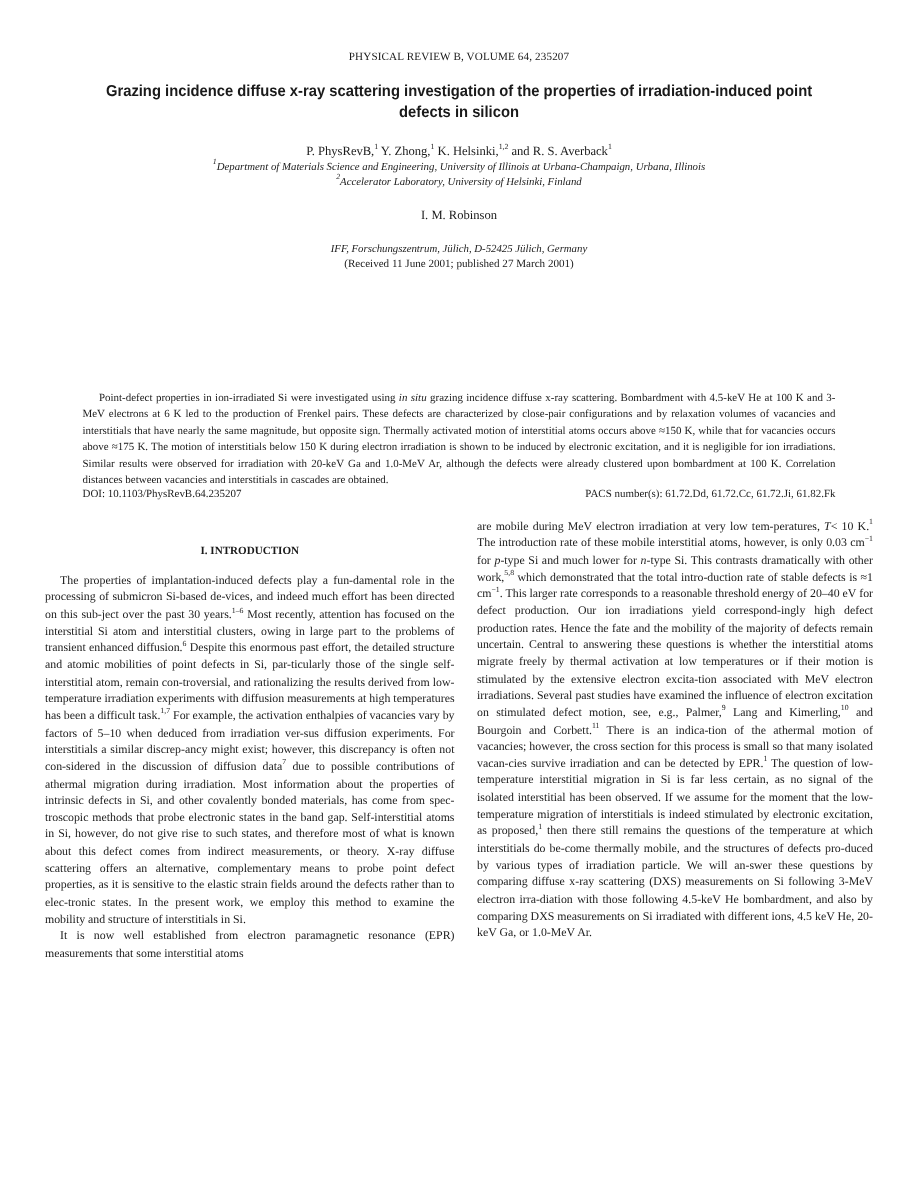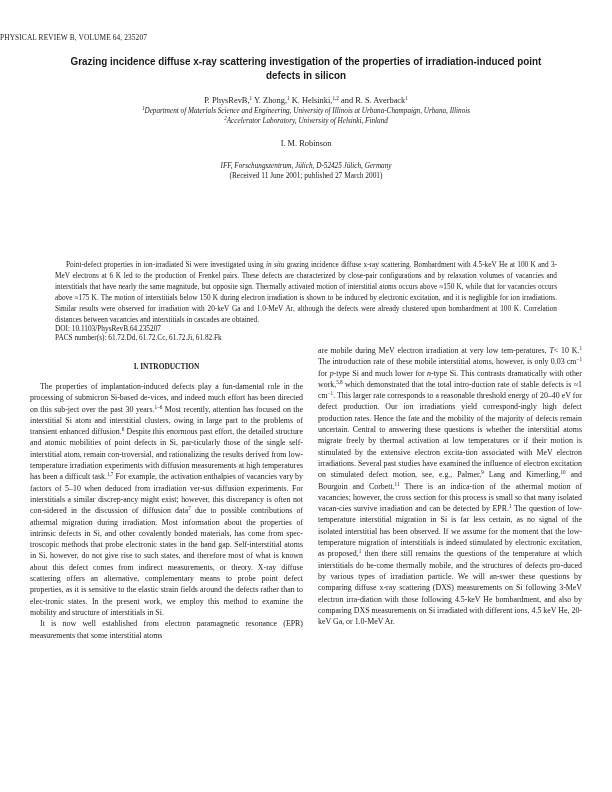--- a/index.html
+++ b/index.html
@@ -2,40 +2,40 @@
 <html><head>
 <meta charset="utf-8">
 <style>
   html, body { margin: 0; padding: 0; background: #ffffff; }
   body {
     width: 612px; height: 792px; position: relative; overflow: hidden;
     font-family: "Liberation Serif", "DejaVu Serif", serif; color: #1a1a1a;
   }
   .abs { position: absolute; }
   .running-head {
-    top: 33px; left: 0; width: 612px; text-align: left;
+    top: 33px; left: 0; width: 612px; text-align: center;
     font-size: 7.4px; letter-spacing: 0.1px;
   }
   .title {
     top: 55px; left: 40px; width: 532px; text-align: center;
     font-weight: bold; font-size: 10.6px; line-height: 13.5px;
     font-family: "Liberation Sans Narrow", "Liberation Sans", sans-serif;
     transform: scaleX(0.93); transform-origin: center top;
   }
   .center-block { left: 0; width: 612px; text-align: center; }
   .authors { top: 95px; font-size: 8.4px; line-height: 11px; }
   .affil { font-style: italic; font-size: 7.2px; line-height: 10px; }
   sup { font-size: 5.2px; vertical-align: 3.4px; line-height: 0; }
   .abstract {
     top: 211px; left: 55px; width: 502px;
     font-size: 7.3px; line-height: 11.1px; text-align: justify; text-indent: 11px; margin-top: 48px;
   }
   .doi-line {
     top: 324px; left: 55px; width: 502px; font-size: 7.3px;
-    display: flex; justify-content: space-between; flex-direction: column;
+    display: flex; justify-content: space-between;
   }
   .section-heading {
     top: 362px; left: 30px; width: 273px; text-align: center;
     font-weight: bold; font-size: 7.4px;
   }
   .col {
     font-size: 7.9px; line-height: 11.3px; text-align: justify; hyphens: manual;
   }
   .col p { margin: 0; text-indent: 10px; }
   .col-left { top: 381px; left: 30px; width: 273px; }

